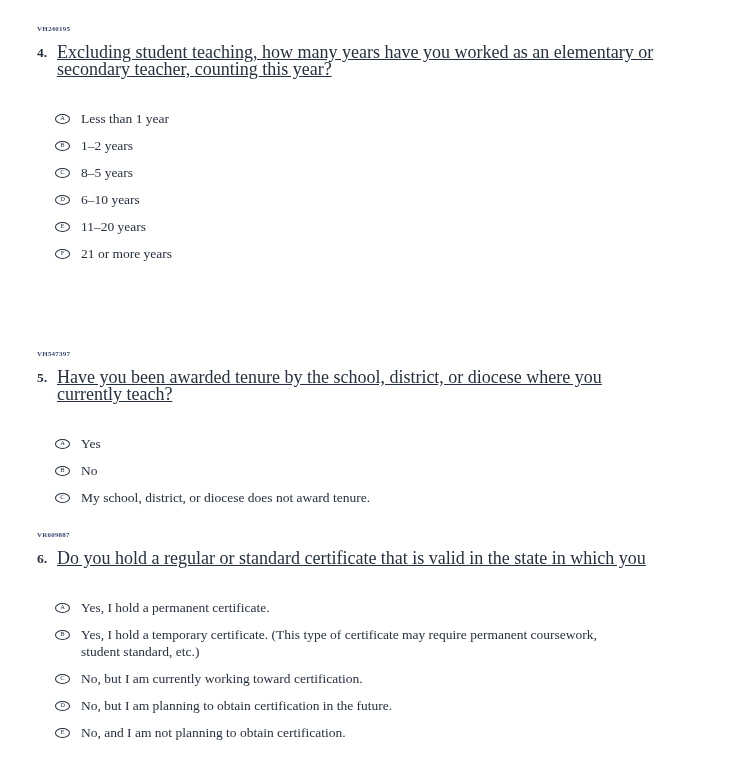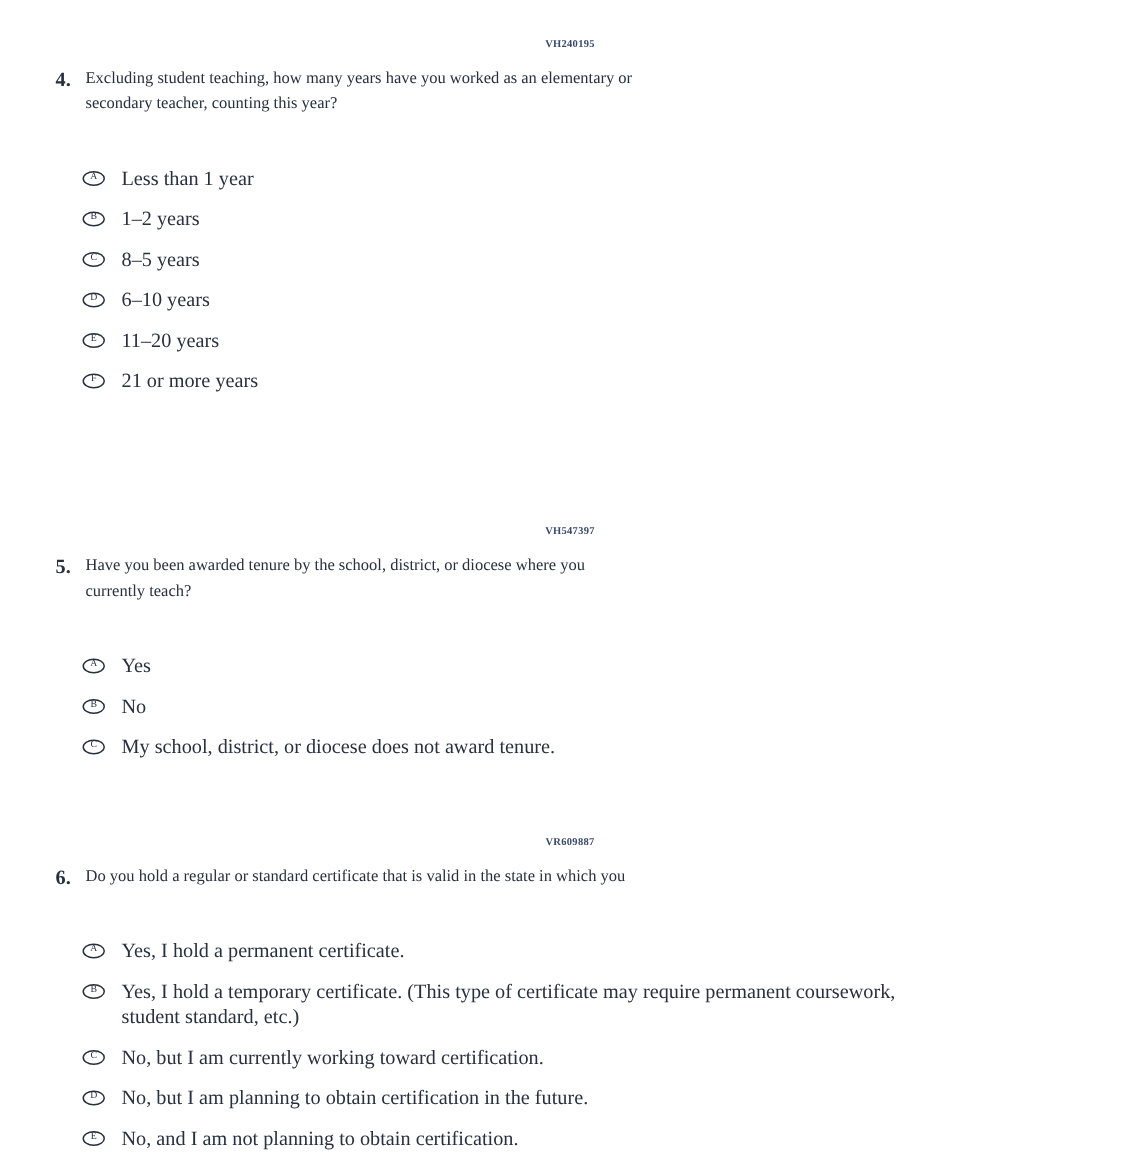--- a/index.html
+++ b/index.html
@@ -16,43 +16,44 @@
     color: #27303f;
     overflow: hidden;
   }
   .qblock {
     position: absolute;
     left: 37px;
     right: 28px;
   }
   .qblock-4 { top: 25px; }
   .qblock-5 { top: 350px; }
-  .qblock-6 { top: 557px; }
+  .qblock-6 { top: 531px; }
   .code {
-    text-align: center;
+    text-align: left;
     font-size: 7px;
     line-height: 9px;
     letter-spacing: 0.2px;
     color: #3a4a6e;
     font-weight: bold;
   }
   .qrow {
     display: flex;
     margin-top: 10px;
   }
   .qnum {
     font-weight: bold;
     width: 20px;
     flex-shrink: 0;
     font-size: 13.5px;
     line-height: 17px;
   }
   .qtext {
-    font-size: 11px;
+    font-size: 18px;
     line-height: 17px;
+    text-decoration: underline;
   }
   .options {
     margin-top: 32px;
     margin-left: 18px;
   }
   .option {
     display: flex;
     margin-bottom: 10px;
     cursor: pointer;
   }

